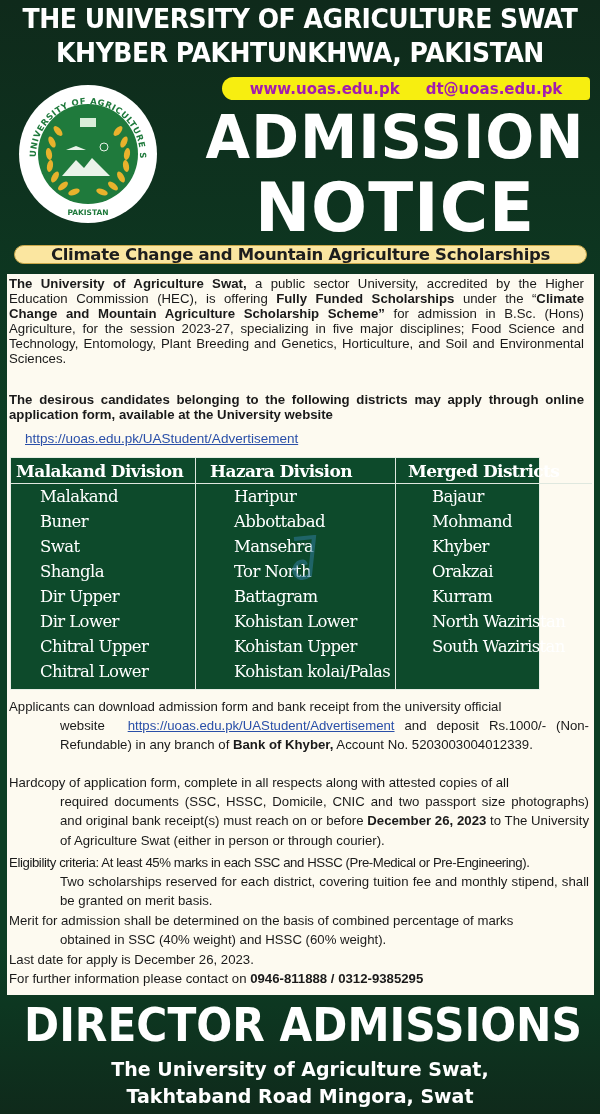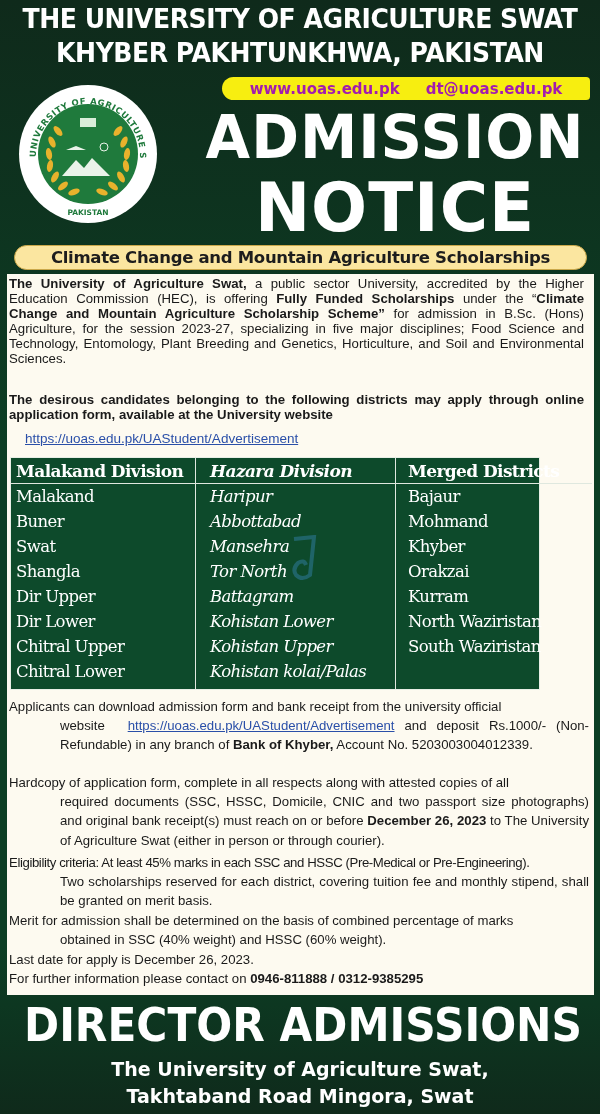--- a/index.html
+++ b/index.html
@@ -26,21 +26,21 @@
     position: absolute; left: 18px; top: 84px; width: 140px; height: 140px;
   }
   .big {
     position: absolute; left: 195px; width: 400px; text-align: center;
     color: #fff; font-family: "DejaVu Sans", sans-serif; font-weight: bold; white-space: nowrap;
     letter-spacing: 1px;
   }
   .big1 { top: 102px; font-size: 60px; transform: scaleX(0.96); }
   .big2 { top: 168px; font-size: 68px; transform: scaleX(0.97); }
   .subtitle-pill {
-    position: absolute; left: 14px; top: 245px; width: 573px; height: 25px;
+    position: absolute; left: 14px; top: 245px; width: 573px; height: 19px;
     background: #fbe6a0; border-radius: 13px; border: 1px solid #caa84a;
     display: flex; align-items: center; justify-content: center;
     font-family: "DejaVu Sans", sans-serif; font-weight: bold; font-size: 16.5px; color: #1d1d1d;
     letter-spacing: -0.3px; white-space: nowrap;
   }
   .body-box {
     position: absolute; left: 7px; top: 274px; width: 587px; height: 721px;
     background: #fdfaf0;
   }
   .para {
@@ -59,25 +59,25 @@
     background: #0d4a2b; border: 1px solid #e8eee6;
     display: grid; grid-template-columns: 185px 200px 196px;
   }
   .col { border-right: 1px solid #dfe8df; position: relative; }
   .col:last-child { border-right: none; }
   .col-head {
     height: 26px; border-bottom: 1px solid #dfe8df;
     font-family: "DejaVu Serif", serif; font-weight: bold; font-size: 17px; color: #fff;
     padding-left: 5px; padding-top: 3px; white-space: nowrap; letter-spacing: -0.6px;
   }
-  .col:nth-child(2) .col-head, .col:nth-child(2) .cell { padding-left: 14px; font-style: italic; }
+  .col:nth-child(2) .col-head, .col:nth-child(2) .cell { padding-left: 14px; }
   .col:nth-child(3) .col-head, .col:nth-child(3) .cell { padding-left: 12px; }
   .cell {
     height: 25px; font-family: "DejaVu Serif", serif; font-size: 16.5px; color: #fff;
-    padding-left: 5px; line-height: 25px; white-space: nowrap; letter-spacing: -0.6px;
+    padding-left: 5px; line-height: 25px; white-space: nowrap; letter-spacing: -0.6px; margin-left: 24px;
   }
   .watermark {
     position: absolute; left: 288px; top: 535px; width: 30px; height: 48px; opacity: 0.55;
   }
   .item {
     position: absolute; left: 9px; width: 580px;
     font-size: 13.2px; line-height: 19.2px; color: #1a1a1a;
   }
   .item .first { display: block; text-align: justify; }
   .item .rest { display: block; padding-left: 51px; text-align: justify; }

